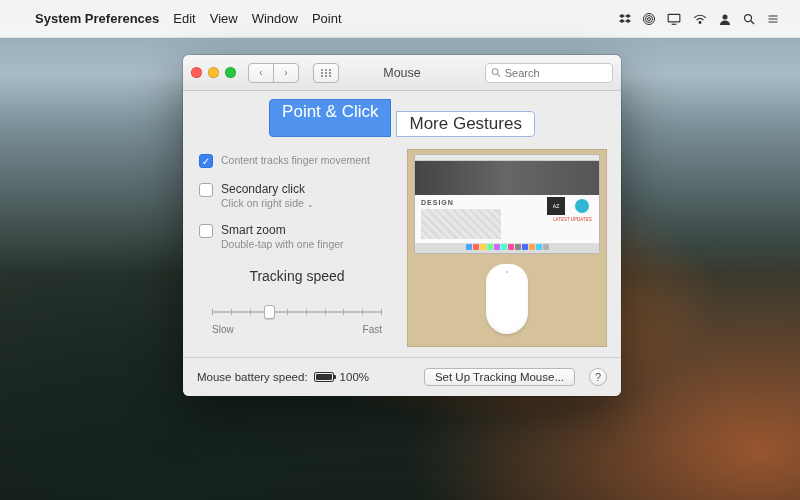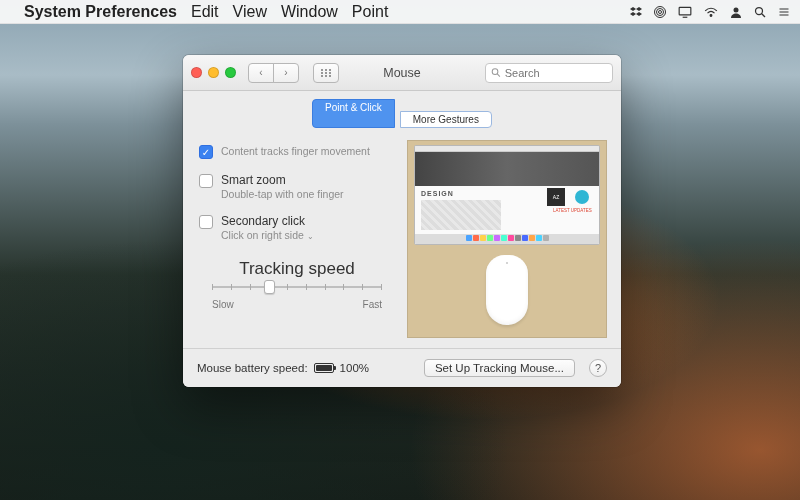--- a/index.html
+++ b/index.html
@@ -7,24 +7,24 @@
   .desktop {
     position: absolute; inset: 0;
     background:
       radial-gradient(ellipse 400px 200px at 60% 60%, rgba(255,120,40,0.55), transparent 60%),
       radial-gradient(ellipse 500px 300px at 20% 90%, rgba(20,35,30,0.9), transparent 70%),
       radial-gradient(ellipse 500px 300px at 95% 90%, rgba(235,120,60,0.6), transparent 70%),
       linear-gradient(to bottom, #8aa2b0 0%, #a9bcc6 15%, #7c9099 25%, #27332c 55%, #171e19 100%);
   }
   
   .menubar {
-    position: absolute; top:0; left:0; right:0; height:24px;
+    position: absolute; top:0; left:0; right:0; height:38px;
     background: rgba(248,248,248,0.95);
-    display:flex; align-items:center; padding:0 10px;
-    font-size:16px; color:#222;
+    display:flex; align-items:center; padding:0 21px;
+    font-size:13px; color:#222;
     border-bottom:1px solid rgba(0,0,0,0.08);
   }
   .menubar .left { display:flex; gap:14px; align-items:center; }
   .menubar .left .apple { font-size:13px; }
   .menubar .left .appname { font-weight:600; }
   .menubar .right { margin-left:auto; display:flex; gap:12px; align-items:center; font-size:12px; color:#333;}
   .menubar .right svg { display:block; }
   
   .window {
     position:absolute; left:183px; top:55px; width:438px;
@@ -53,42 +53,42 @@
     margin-left:6px;display:flex;align-items:center;justify-content:center;color:#666;font-size:10px;
   }
   .wtitle{ position:absolute; left:0; right:0; text-align:center; font-size:12.5px; color:#4a4a4a; pointer-events:none;}
   .searchwrap{
     margin-left:auto; height:20px; width:128px;
     border:1px solid #c7c7c7; border-radius:4px; background:#fff;
     display:flex; align-items:center; padding:0 5px; gap:4px; color:#9a9a9a;
   }
   .searchwrap input{ border:none; outline:none; width:100%; font-size:11px; background:transparent; color:#333;}
   .tabsrow{ display:flex; justify-content:center; padding:8px 0 6px; background:#ececec;}
-  .tabs{ display:flex; font-size:10px;gap:6px;}
+  .tabs{ display:flex; font-size:17px;gap:6px;}
   .tabs div{
     padding:2px 12px; border:1px solid #9bb8e0; background:#fff; color:#333;
   }
   .tabs div:first-child{border-radius:4px 0 0 4px;}
   .tabs div:last-child{border-radius:0 4px 4px 0;margin-left:-1px;margin-top:12px;}
   .tabs div.active{ background:#4f93ef; color:#fff; border-color:#3a7de0;}
   .body{
     display:flex; padding:6px 14px 10px 16px; gap:12px; background:#ececec;
   }
   .leftcol{ flex:1; padding-top:4px;}
   .opt{ display:flex; align-items:flex-start; gap:8px; margin-bottom:14px;}
   .chk{
     width:14px;height:14px;border:1px solid #a7a7a7;border-radius:3px;background:#fff;flex-shrink:0;margin-top:1px;
     display:flex;align-items:center;justify-content:center;font-size:10px;
   }
   .chk.on{ background:#3b82f0;border-color:#2f6fe0;color:#fff;}
   .opt .t1{ font-size:12px; color:#333;}
   .opt .t2{ font-size:10.5px; color:#8d8d8d; margin-top:1px;}
   .disclosure{ font-size:8px; color:#8d8d8d; margin-left:3px;}
   .trackblock{ margin-top:18px; text-align:center;}
-  .trackblock .label{ font-size:17px; color:#333; margin-bottom:0;}
+  .trackblock .label{ font-size:14px; color:#333; margin-bottom:20px;}
   .slider{
     position:relative; width:170px; height:16px; margin:0 auto;
   }
   .slider .ticks{position:absolute; inset:0; display:flex; justify-content:space-between; align-items:center;}
   .slider .ticks span{width:1px;height:6px;background:#aaa;}
   .slider .track{position:absolute; left:0; right:0; top:7px; height:2px; background:#bfbfbf; border-radius:1px;}
   .slider .thumb{position:absolute; top:1px; width:11px;height:14px; background:#fff; border:1px solid #b0b0b0; border-radius:3px; box-shadow:0 1px 1px rgba(0,0,0,0.15);}
   .slider-labels{display:flex; justify-content:space-between; width:170px; margin:4px auto 0; font-size:10px; color:#777;}
   .preview{
     width:200px; height:198px; background:#d6c29a;
@@ -239,31 +239,31 @@
     <div class="leftcol">
       <div class="opt">
         <div class="chk on">✓</div>
         <div>
           <div class="t2">Content tracks finger movement</div>
         </div>
       </div>
       <div class="opt">
         <div class="chk"></div>
         <div>
-          <div class="t1">Smart zoom</div>
-          <div class="t2">Double-tap with one finger</div>
-        </div>
-      </div>
-      <div class="opt">
-        <div class="chk"></div>
-        <div>
           <div class="t1">Secondary click</div>
           <div class="t2">
             <span>Click on right side</span><span class="disclosure">⌄</span>
           </div>
+        </div>
+      </div>
+      <div class="opt">
+        <div class="chk"></div>
+        <div>
+          <div class="t1">Smart zoom</div>
+          <div class="t2">Double-tap with one finger</div>
         </div>
       </div>
 
       <div class="trackblock">
         <div class="label">Tracking speed</div>
         <div class="slider">
           <div class="track"></div>
           <div class="ticks">
             <span></span>
               <span></span>

